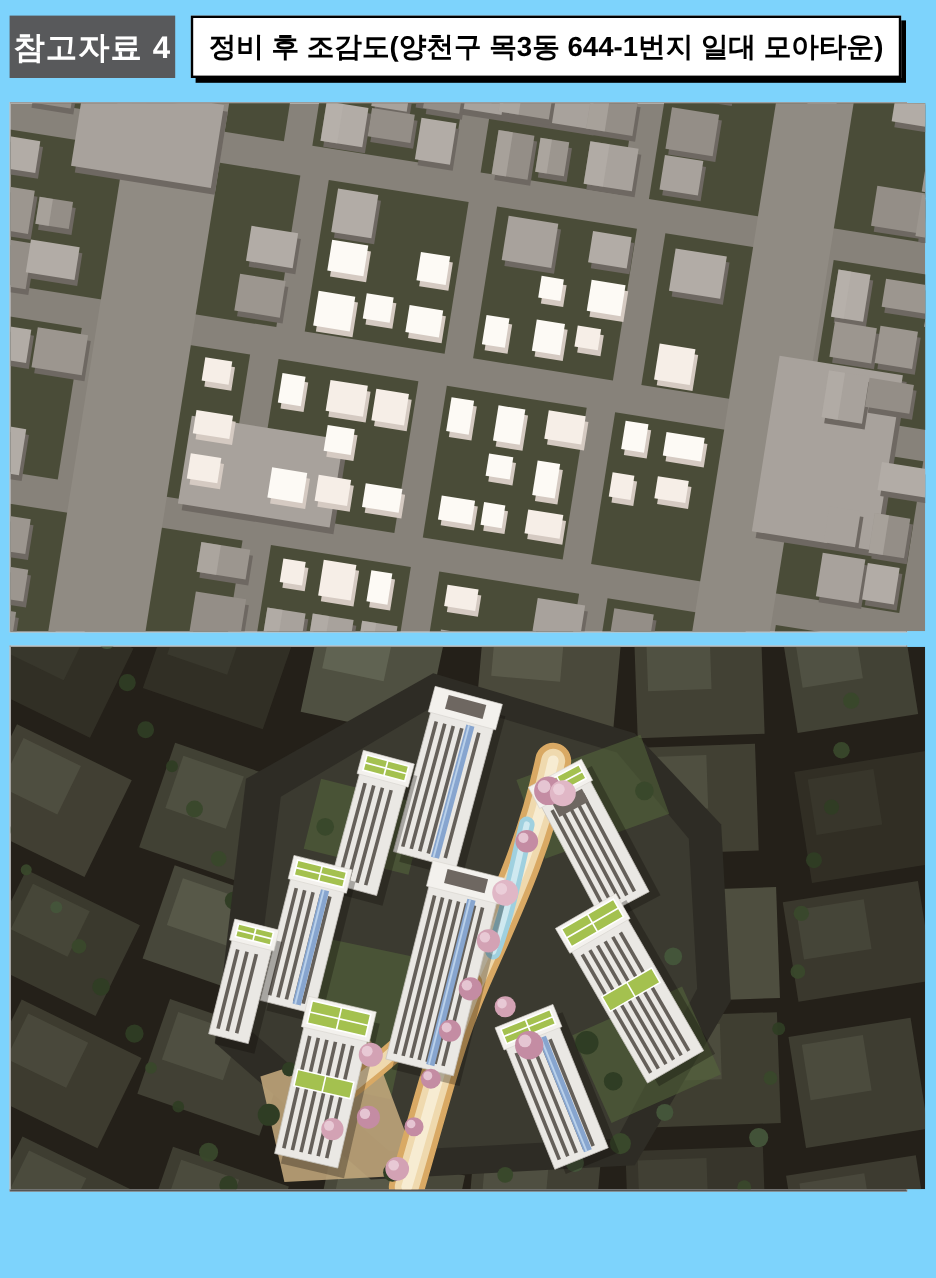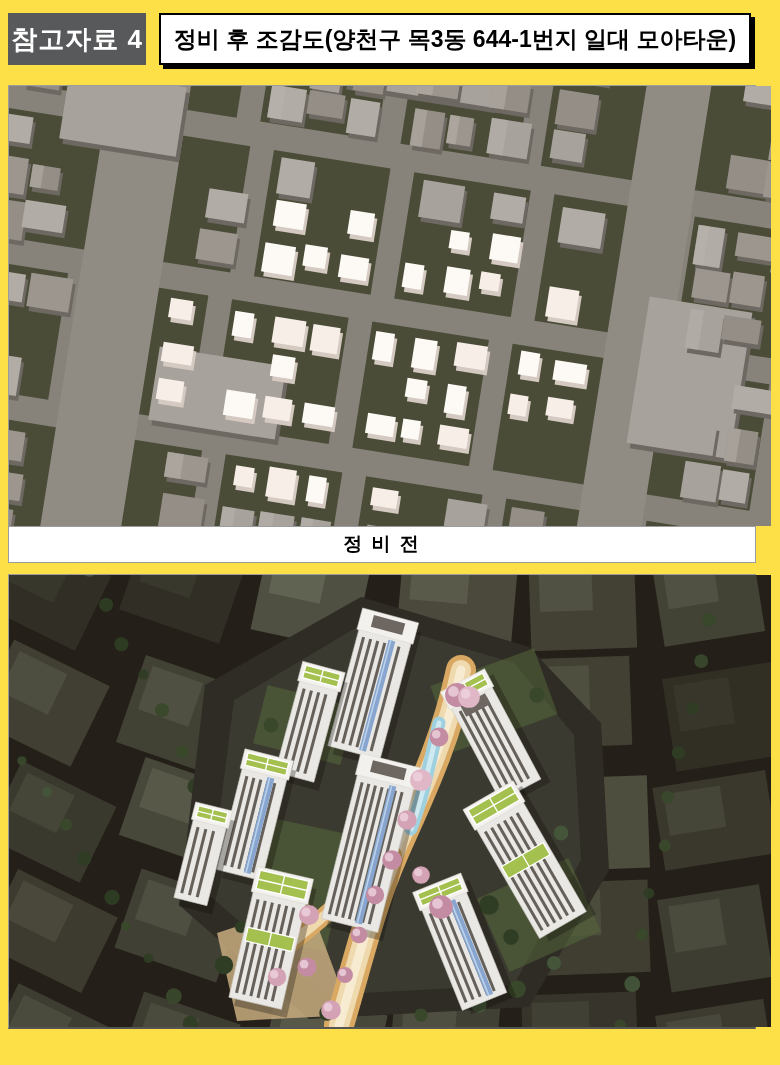--- a/index.html
+++ b/index.html
@@ -1,17 +1,17 @@
 <!DOCTYPE html>
 <html><head>
 <meta charset="utf-8">
 <style>
   html,body{margin:0;padding:0;background:#ffffff;}
   body{width:780px;font-family:"Liberation Sans","DejaVu Sans",sans-serif;}
-  .page{width:780px;height:1065px;box-sizing:border-box;padding:13px 24px 0 8px;background:#fde047;overflow:hidden;}
+  .page{width:780px;height:1065px;box-sizing:border-box;padding:13px 24px 0 8px;background:#7dd3fc;overflow:hidden;}
   .header-row{display:flex;align-items:stretch;height:52px;margin-bottom:20px;}
   .ref-badge{width:138px;background:#58595b;color:#fff;font-weight:bold;font-size:26px;
              display:flex;align-items:center;justify-content:center;letter-spacing:1px;flex:none;}
   .title-box{flex:1;margin-left:13px;margin-right:5px;border:2px solid #000;box-shadow:4px 4px 0 0 #000;
              background:#fff;color:#000;font-weight:bold;font-size:23px;
              display:flex;align-items:center;justify-content:center;white-space:nowrap;}
   .figure{border:1px solid #9c9c9c;background:#fff;}
   .figure + .figure{margin-top:11px;}
   .figure svg{display:block;}
   .figcap{border-top:1px solid #9c9c9c;background:#fff;color:#000;text-align:center;
@@ -1089,21 +1089,20 @@
           <rect x="984.0244866358116" y="559.8091525358614" width="38.70767239108682" height="33.98569718049839" fill="#6e6862"></rect>
           <rect x="981.0244866358116" y="555.3091525358614" width="38.70767239108682" height="33.98569718049839" fill="#b2aca6"></rect>
           <rect x="984.580952223856" y="643.55825019232" width="43.68435593415052" height="34.785808448679745" fill="#6e6862"></rect>
           <rect x="981.580952223856" y="639.05825019232" width="43.68435593415052" height="34.785808448679745" fill="#b2aca6"></rect>
           <rect x="1024.1473255038727" y="558.3386736770626" width="29.8704618178308" height="23.820356010925025" fill="#6e6862"></rect>
           <rect x="1021.1473255038727" y="553.8386736770626" width="29.8704618178308" height="23.820356010925025" fill="#b2aca6"></rect>
           <rect x="1023.8015876037534" y="638.550858916482" width="38.34337176382542" height="39.74758278718218" fill="#6e6862"></rect>
           <rect x="1020.8015876037534" y="634.050858916482" width="38.34337176382542" height="39.74758278718218" fill="#a8a29c"></rect>
         </g>
       </svg>
-    <div class="figcap">정 비 전</div>
   </div>
 
   <div class="figure after">
     <svg id="scene-after" width="762" height="452" viewBox="0 0 762 452">
         <rect x="0" y="0" width="762" height="452" fill="#242019"></rect>
         <g transform="rotate(26 38.56383469887078 16.378808226902038)">
           <rect x="-12.071482908912003" y="-24.958359736949205" width="101.27063521556556" height="82.67433592770249" fill="#767a64" opacity="0.16808959098532797"></rect>
           <rect x="-2.071482908912003" y="-16.958359736949205" width="50.63531760778278" height="41.33716796385124" fill="#9aa087" opacity="0.07564031594339758"></rect>
         </g>
         <g transform="rotate(26 33.2823969849851 128.18483308772556)">

